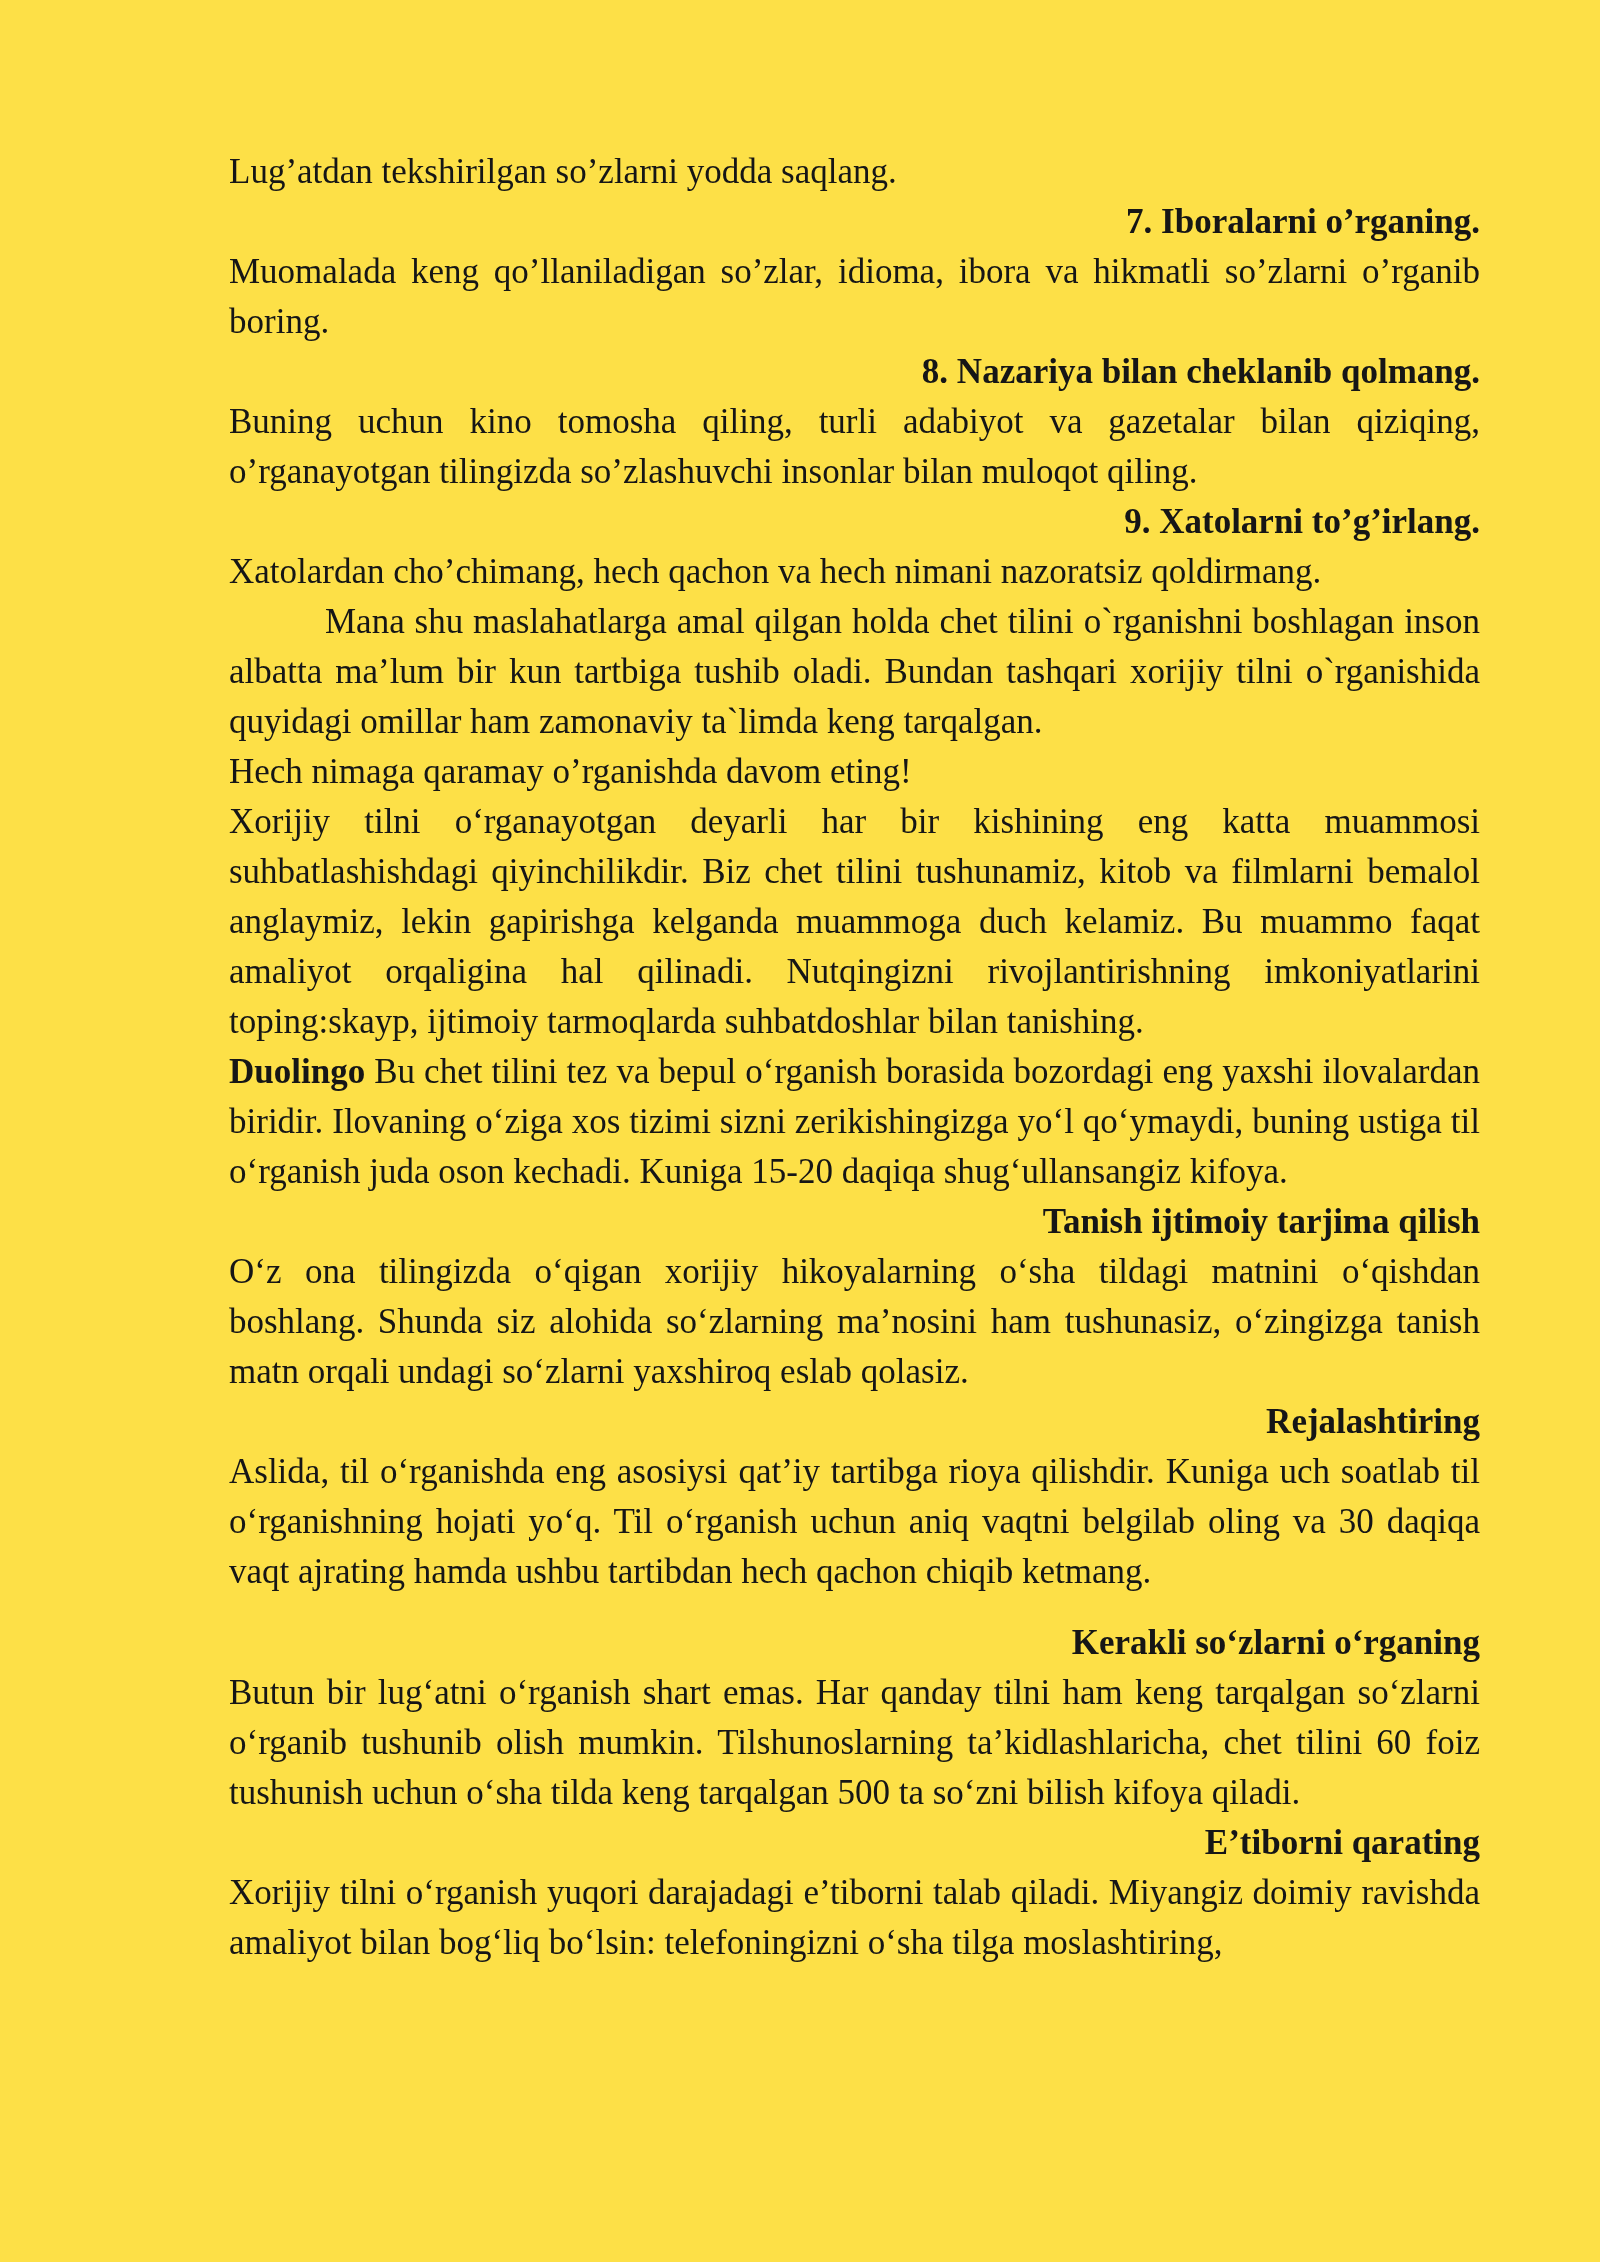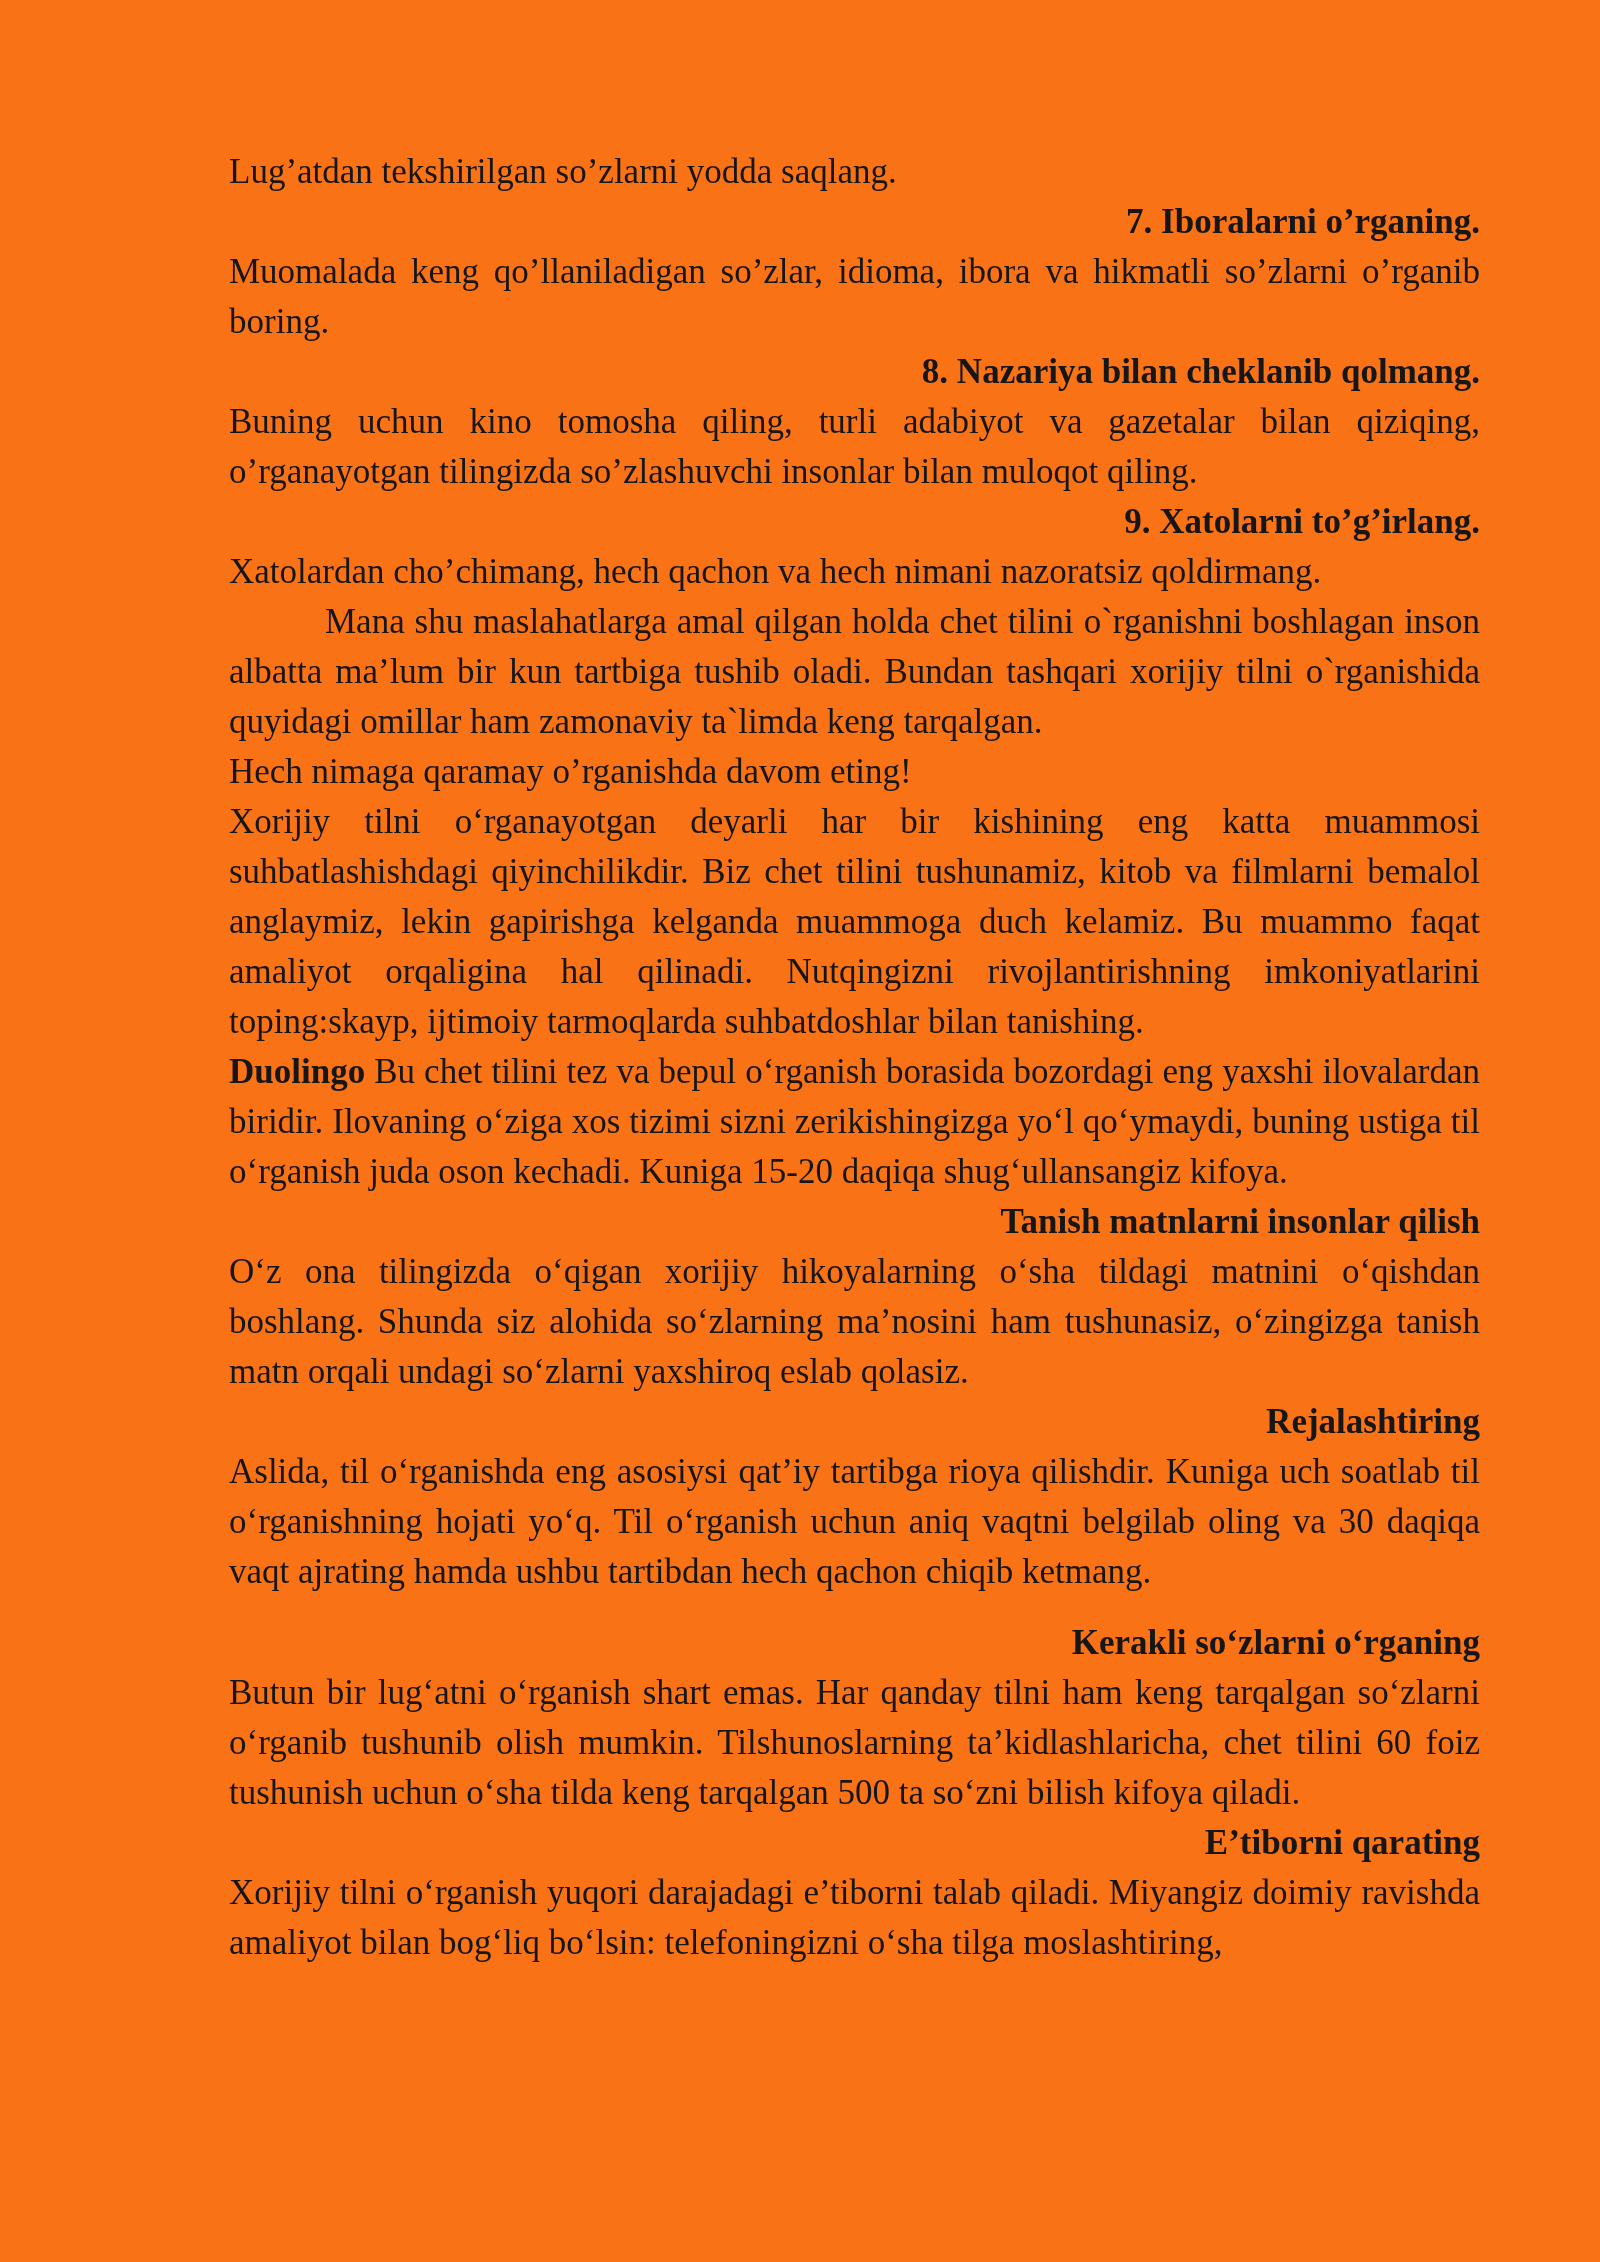--- a/index.html
+++ b/index.html
@@ -34,34 +34,34 @@
   .text-block p.indent {
     text-indent: 96px;
   }
   .text-block strong {
     font-weight: bold;
   }
 </style>
 </head>
 <body>
 
-<main class="page" style="background: #f97316;">
+<main class="page" style="background: #fde047;">
   <div class="text-block" id="text-block">
       <p class="body" style="color: rgb(22, 22, 22);">Lug’atdan tekshirilgan so’zlarni yodda saqlang.</p>
       <p class="heading" style="color: rgb(22, 22, 22);">7. Iboralarni o’rganing.</p>
       <p class="body" style="color: rgb(22, 22, 22);">Muomalada keng qo’llaniladigan so’zlar, idioma, ibora va hikmatli so’zlarni o’rganib boring.</p>
       <p class="heading" style="color: rgb(22, 22, 22);">8. Nazariya bilan cheklanib qolmang.</p>
       <p class="body" style="color: rgb(22, 22, 22);">Buning uchun kino tomosha qiling, turli adabiyot va gazetalar bilan qiziqing, o’rganayotgan tilingizda so’zlashuvchi insonlar bilan muloqot qiling.</p>
       <p class="heading" style="color: rgb(22, 22, 22);">9. Xatolarni to’g’irlang.</p>
       <p class="body" style="color: rgb(22, 22, 22);">Xatolardan cho’chimang, hech qachon va hech nimani nazoratsiz qoldirmang.</p>
       <p class="body indent" style="color: rgb(22, 22, 22);">Mana shu maslahatlarga amal qilgan holda chet tilini o`rganishni boshlagan inson albatta ma’lum bir kun tartbiga tushib oladi. Bundan tashqari xorijiy tilni o`rganishida quyidagi omillar ham zamonaviy ta`limda keng tarqalgan.</p>
       <p class="body" style="color: rgb(22, 22, 22);">Hech nimaga qaramay o’rganishda davom eting!</p>
       <p class="body" style="color: rgb(22, 22, 22);">Xorijiy tilni o‘rganayotgan deyarli har bir kishining eng katta muammosi suhbatlashishdagi qiyinchilikdir. Biz chet tilini tushunamiz, kitob va filmlarni bemalol anglaymiz, lekin gapirishga kelganda muammoga duch kelamiz. Bu muammo faqat amaliyot orqaligina hal qilinadi. Nutqingizni rivojlantirishning imkoniyatlarini toping:skayp, ijtimoiy tarmoqlarda suhbatdoshlar bilan tanishing.</p>
       <p class="body" style="color: rgb(22, 22, 22);"><strong>Duolingo</strong> <span>Bu chet tilini tez va bepul o‘rganish borasida bozordagi eng yaxshi ilovalardan biridir. Ilovaning o‘ziga xos tizimi sizni zerikishingizga yo‘l qo‘ymaydi, buning ustiga til o‘rganish juda oson kechadi. Kuniga 15-20 daqiqa shug‘ullansangiz kifoya.</span></p>
-      <p class="heading" style="color: rgb(22, 22, 22);">Tanish matnlarni insonlar qilish</p>
+      <p class="heading" style="color: rgb(22, 22, 22);">Tanish ijtimoiy tarjima qilish</p>
       <p class="body" style="color: rgb(22, 22, 22);">O‘z ona tilingizda o‘qigan xorijiy hikoyalarning o‘sha tildagi matnini o‘qishdan boshlang. Shunda siz alohida so‘zlarning ma’nosini ham tushunasiz, o‘zingizga tanish matn orqali undagi so‘zlarni yaxshiroq eslab qolasiz.</p>
       <p class="heading" style="color: rgb(22, 22, 22);">Rejalashtiring</p>
       <p class="body" style="color: rgb(22, 22, 22);">Aslida, til o‘rganishda eng asosiysi qat’iy tartibga rioya qilishdir. Kuniga uch soatlab til o‘rganishning hojati yo‘q. Til o‘rganish uchun aniq vaqtni belgilab oling va 30 daqiqa vaqt ajrating hamda ushbu tartibdan hech qachon chiqib ketmang.</p>
       <p class="heading" style="color: rgb(22, 22, 22); margin-top: 21px;">Kerakli so‘zlarni o‘rganing</p>
       <p class="body" style="color: rgb(22, 22, 22);">Butun bir lug‘atni o‘rganish shart emas. Har qanday tilni ham keng tarqalgan so‘zlarni o‘rganib tushunib olish mumkin. Tilshunoslarning ta’kidlashlaricha, chet tilini 60 foiz tushunish uchun o‘sha tilda keng tarqalgan 500 ta so‘zni bilish kifoya qiladi.</p>
       <p class="heading" style="color: rgb(22, 22, 22);">E’tiborni qarating</p>
       <p class="body" style="color: rgb(22, 22, 22);">Xorijiy tilni o‘rganish yuqori darajadagi e’tiborni talab qiladi. Miyangiz doimiy ravishda amaliyot bilan bog‘liq bo‘lsin: telefoningizni o‘sha tilga moslashtiring,</p>
     </div>
 </main>
 

